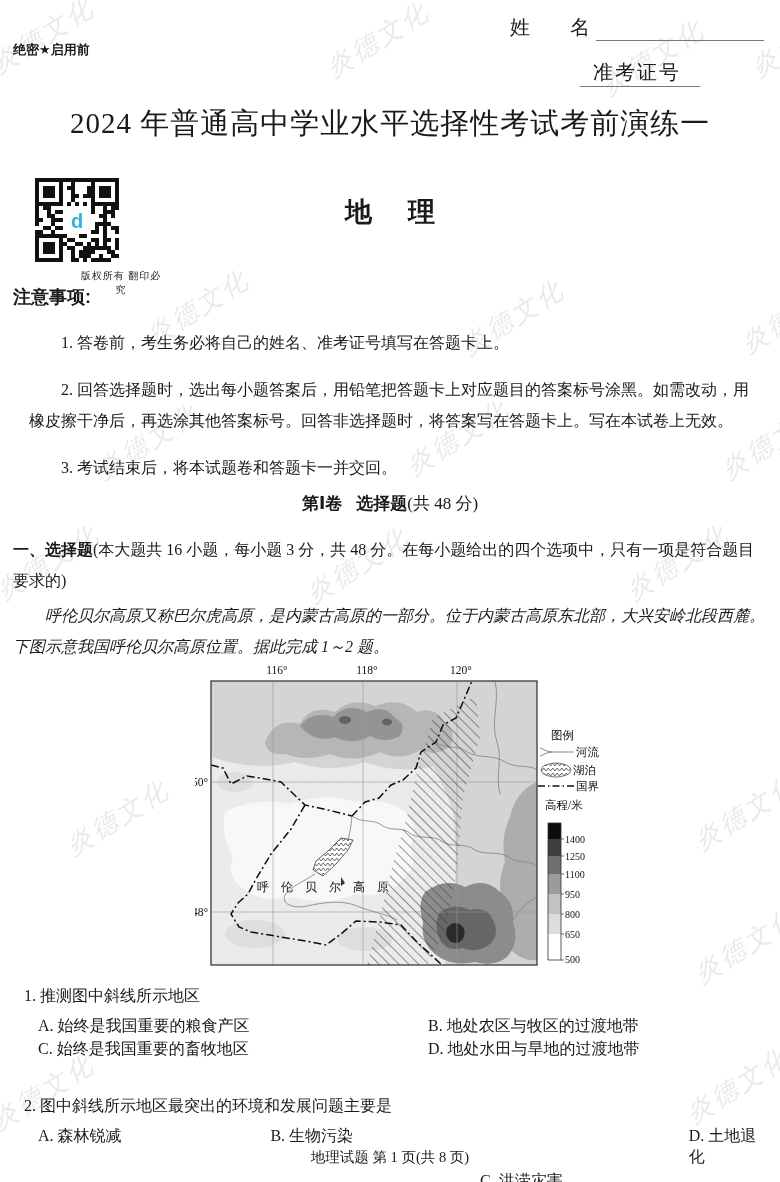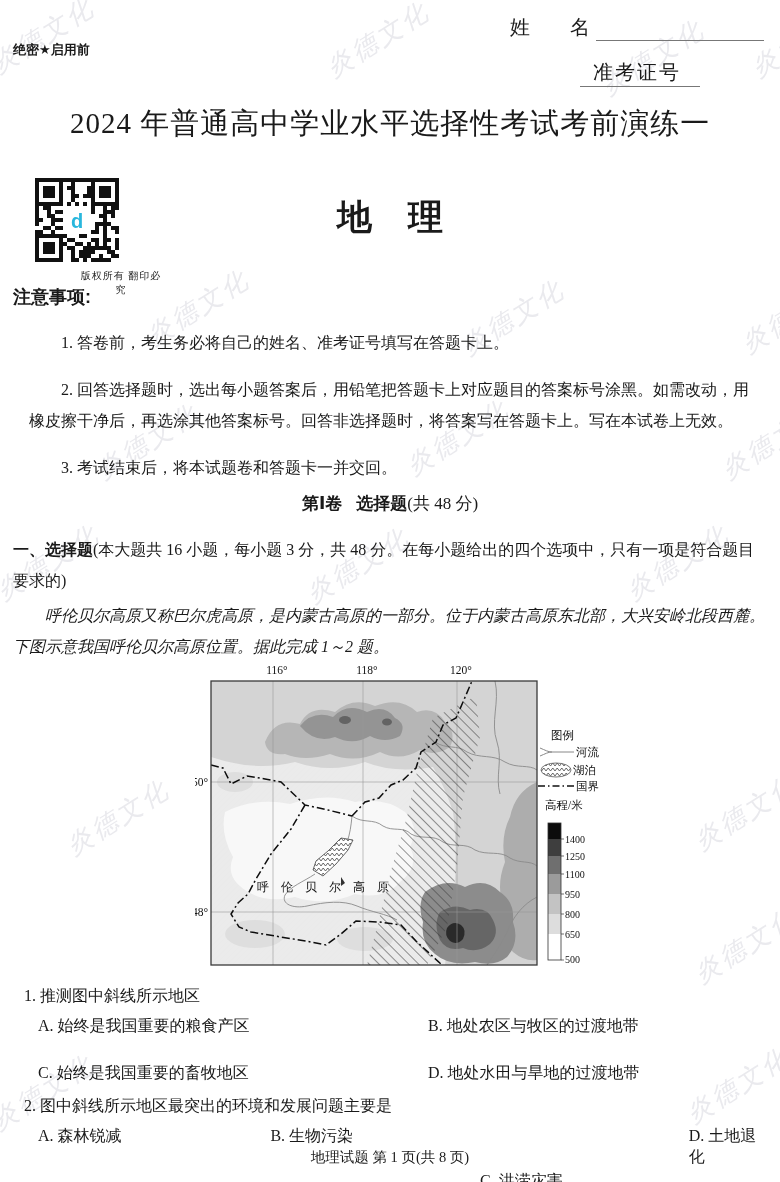--- a/index.html
+++ b/index.html
@@ -15,40 +15,40 @@
   
   .security{left:13px;top:41px;font-size:13px;}
   .fields{right:16px;top:14px;width:254px;}
   .field-row{display:flex;align-items:center;font-size:20px;margin-bottom:18px;}
   .field-label{white-space:nowrap;}
   .u-line{display:inline-block;flex:1;min-width:120px;border-bottom:1.5px solid #777;height:26px;margin-left:6px;}
   .main-title{top:104px;left:0;width:780px;text-align:center;font-size:29px;letter-spacing:1px;}
   
   .qr-wrap{left:33px;top:178px;width:104px;text-align:left;}
   .qr-caption{font-size:10px;margin-top:3px;letter-spacing:1px;color:#222;text-align:center;width:88px;margin-left:44px;}
-  .subject{top:194px;left:0;width:780px;text-align:center;font-size:35px;}
+  .subject{top:194px;left:0;width:780px;text-align:center;font-size:27px;}
   .subject .gap{display:inline-block;width:36px;}
   
   .notice-head{left:13px;top:285px;font-size:18px;}
   .notice-body{left:13px;top:311px;width:754px;font-size:16px;line-height:31px;}
   .notice-body p{margin:16px;text-indent:2em;}
   
   .vol-heading{top:492px;left:0;width:780px;text-align:center;font-size:17px;}
   .vol-heading .sp{display:inline-block;width:14px;}
   .mc-intro{left:13px;top:534px;width:756px;font-size:16px;line-height:31px;}
   .stimulus{left:13px;top:600px;width:756px;font-size:16px;line-height:31px;font-style:italic;text-indent:2em;}
   
   .figure{left:195px;top:662px;width:460px;height:312px;}
   .map-text{font-family:"Liberation Serif","DejaVu Serif",serif;fill:#111;}
   
   .q-line{left:24px;font-size:16px;width:760px;}
   .q1{top:986px;}
   .q2{top:1096px;}
   .opts{left:38px;width:730px;font-size:16px;}
-  .opts-q1{top:1016px;display:grid;grid-template-columns:390px auto;row-gap:26px;}
+  .opts-q1{top:1016px;display:grid;grid-template-columns:390px auto;row-gap:2px;}
   .opts-q2{top:1126px;display:flex;gap:36px;}
   .opts-q2 .o1{width:207px;}
   .opts-q2 .o2{width:183px;}
   .opts-q2 .o3{width:182px;margin-top:45px;}
   .footer{top:1148px;left:0;width:780px;text-align:center;font-size:14.5px;}
 </style>
 </head>
 <body>
 
 <div class="page">

